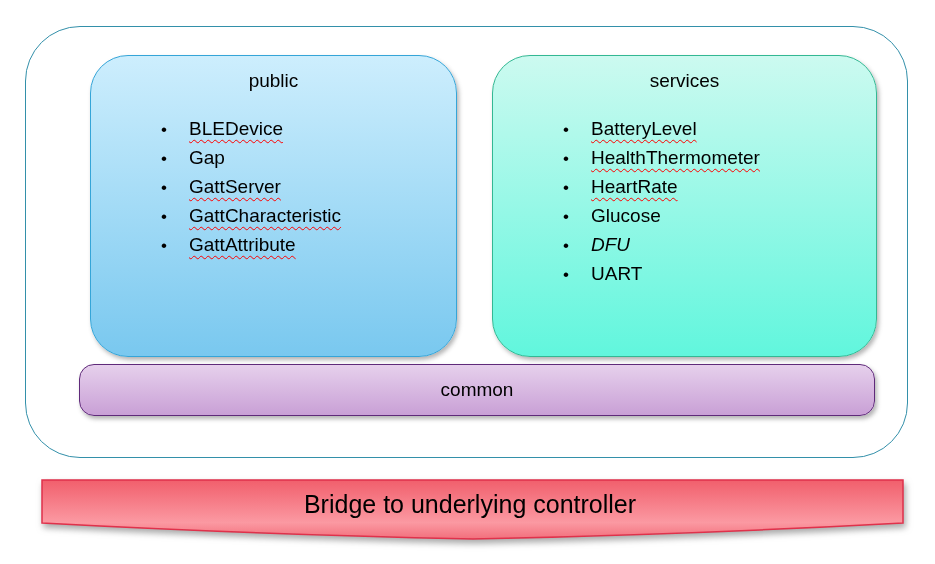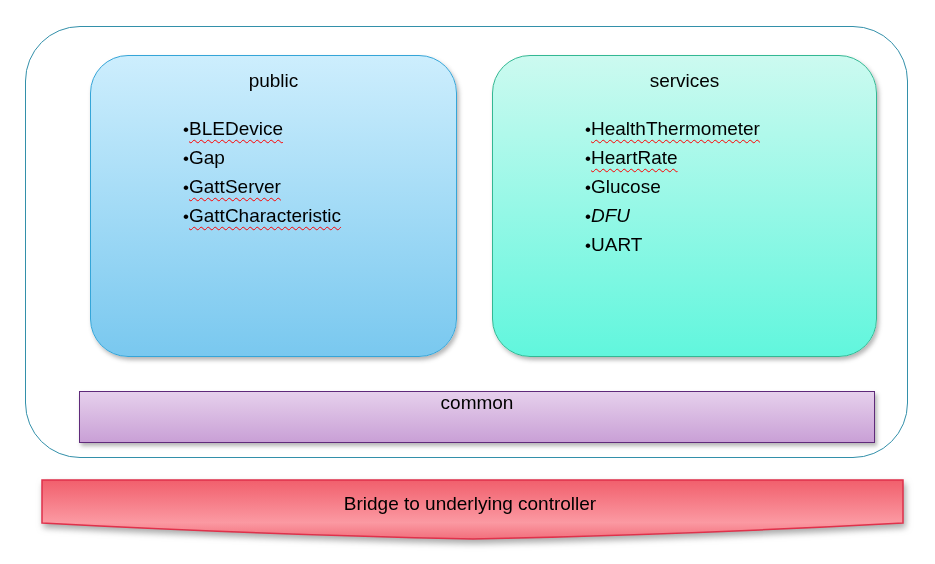--- a/index.html
+++ b/index.html
@@ -41,49 +41,49 @@
     border:1px solid var(--services-border);
   }
   .box h2{
     margin:0;padding-top:13px;text-align:center;
     font-size:19px;font-weight:normal;line-height:24px;
   }
   .box ul{
     list-style:none;margin:22px 0 0 0;padding:0 0 0 70px;
     font-size:19px;line-height:28px;
   }
-  .box li{display:flex;align-items:baseline;text-align:right;}
+  .box li{display:flex;align-items:baseline;}
   .box li::before{content:"\2022";flex:none;width:28px;font-size:17px;}
   .item-label.squiggle{
     text-decoration-line:underline;
     text-decoration-style:wavy;
     text-decoration-color:var(--spellcheck-underline);
     text-decoration-thickness:1px;
     text-underline-offset:4px;
   }
   .item-label.italic{font-style:italic;}
   .common{
-    position:absolute;left:79px;top:391px;width:794px;height:50px;
-    border:1.5px solid var(--common-border);border-radius:0;
+    position:absolute;left:79px;top:364px;width:794px;height:50px;
+    border:1.5px solid var(--common-border);border-radius:15px;
     background:linear-gradient(180deg,var(--common-fill-top),var(--common-fill-bottom));
-    display:flex;justify-content:center;
+    display:flex;align-items:center;justify-content:center;
     font-size:19px;
   }
   .bridge-svg{
     position:absolute;left:30px;top:474px;width:880px;height:90px;
     filter:drop-shadow(2px 4px 3px rgba(100,100,100,0.55));
   }
   .bridge-svg path{stroke:var(--bridge-border);stroke-width:1.5;fill:url(#bridgeGrad);}
   .stop1{stop-color:var(--bridge-fill-top);}
   .stop2{stop-color:var(--bridge-fill-mid);}
   .stop3{stop-color:var(--bridge-fill-bottom);}
   .bridge-label{
     position:absolute;left:30px;top:482px;width:880px;height:44px;
     display:flex;align-items:center;justify-content:center;
-    font-size:19px;
+    font-size:25px;
   }
 </style>
 </head>
 <body>
 
 <div class="stage">
 
   <div class="outer"></div>
 
   <section class="panel box public">
@@ -94,26 +94,32 @@
         </li>
         <li>
           <span class="item-label">Gap</span>
         </li>
         <li>
           <span class="item-label squiggle">GattServer</span>
         </li>
         <li>
           <span class="item-label squiggle">GattCharacteristic</span>
         </li>
+        <li>
+          <span class="item-label squiggle">GattAttribute</span>
+        </li>
       </ul>
   </section>
 
   <section class="panel box services">
     <h2>services</h2>
     <ul>
+        <li>
+          <span class="item-label squiggle">BatteryLevel</span>
+        </li>
         <li>
           <span class="item-label squiggle">HealthThermometer</span>
         </li>
         <li>
           <span class="item-label squiggle">HeartRate</span>
         </li>
         <li>
           <span class="item-label">Glucose</span>
         </li>
         <li>

